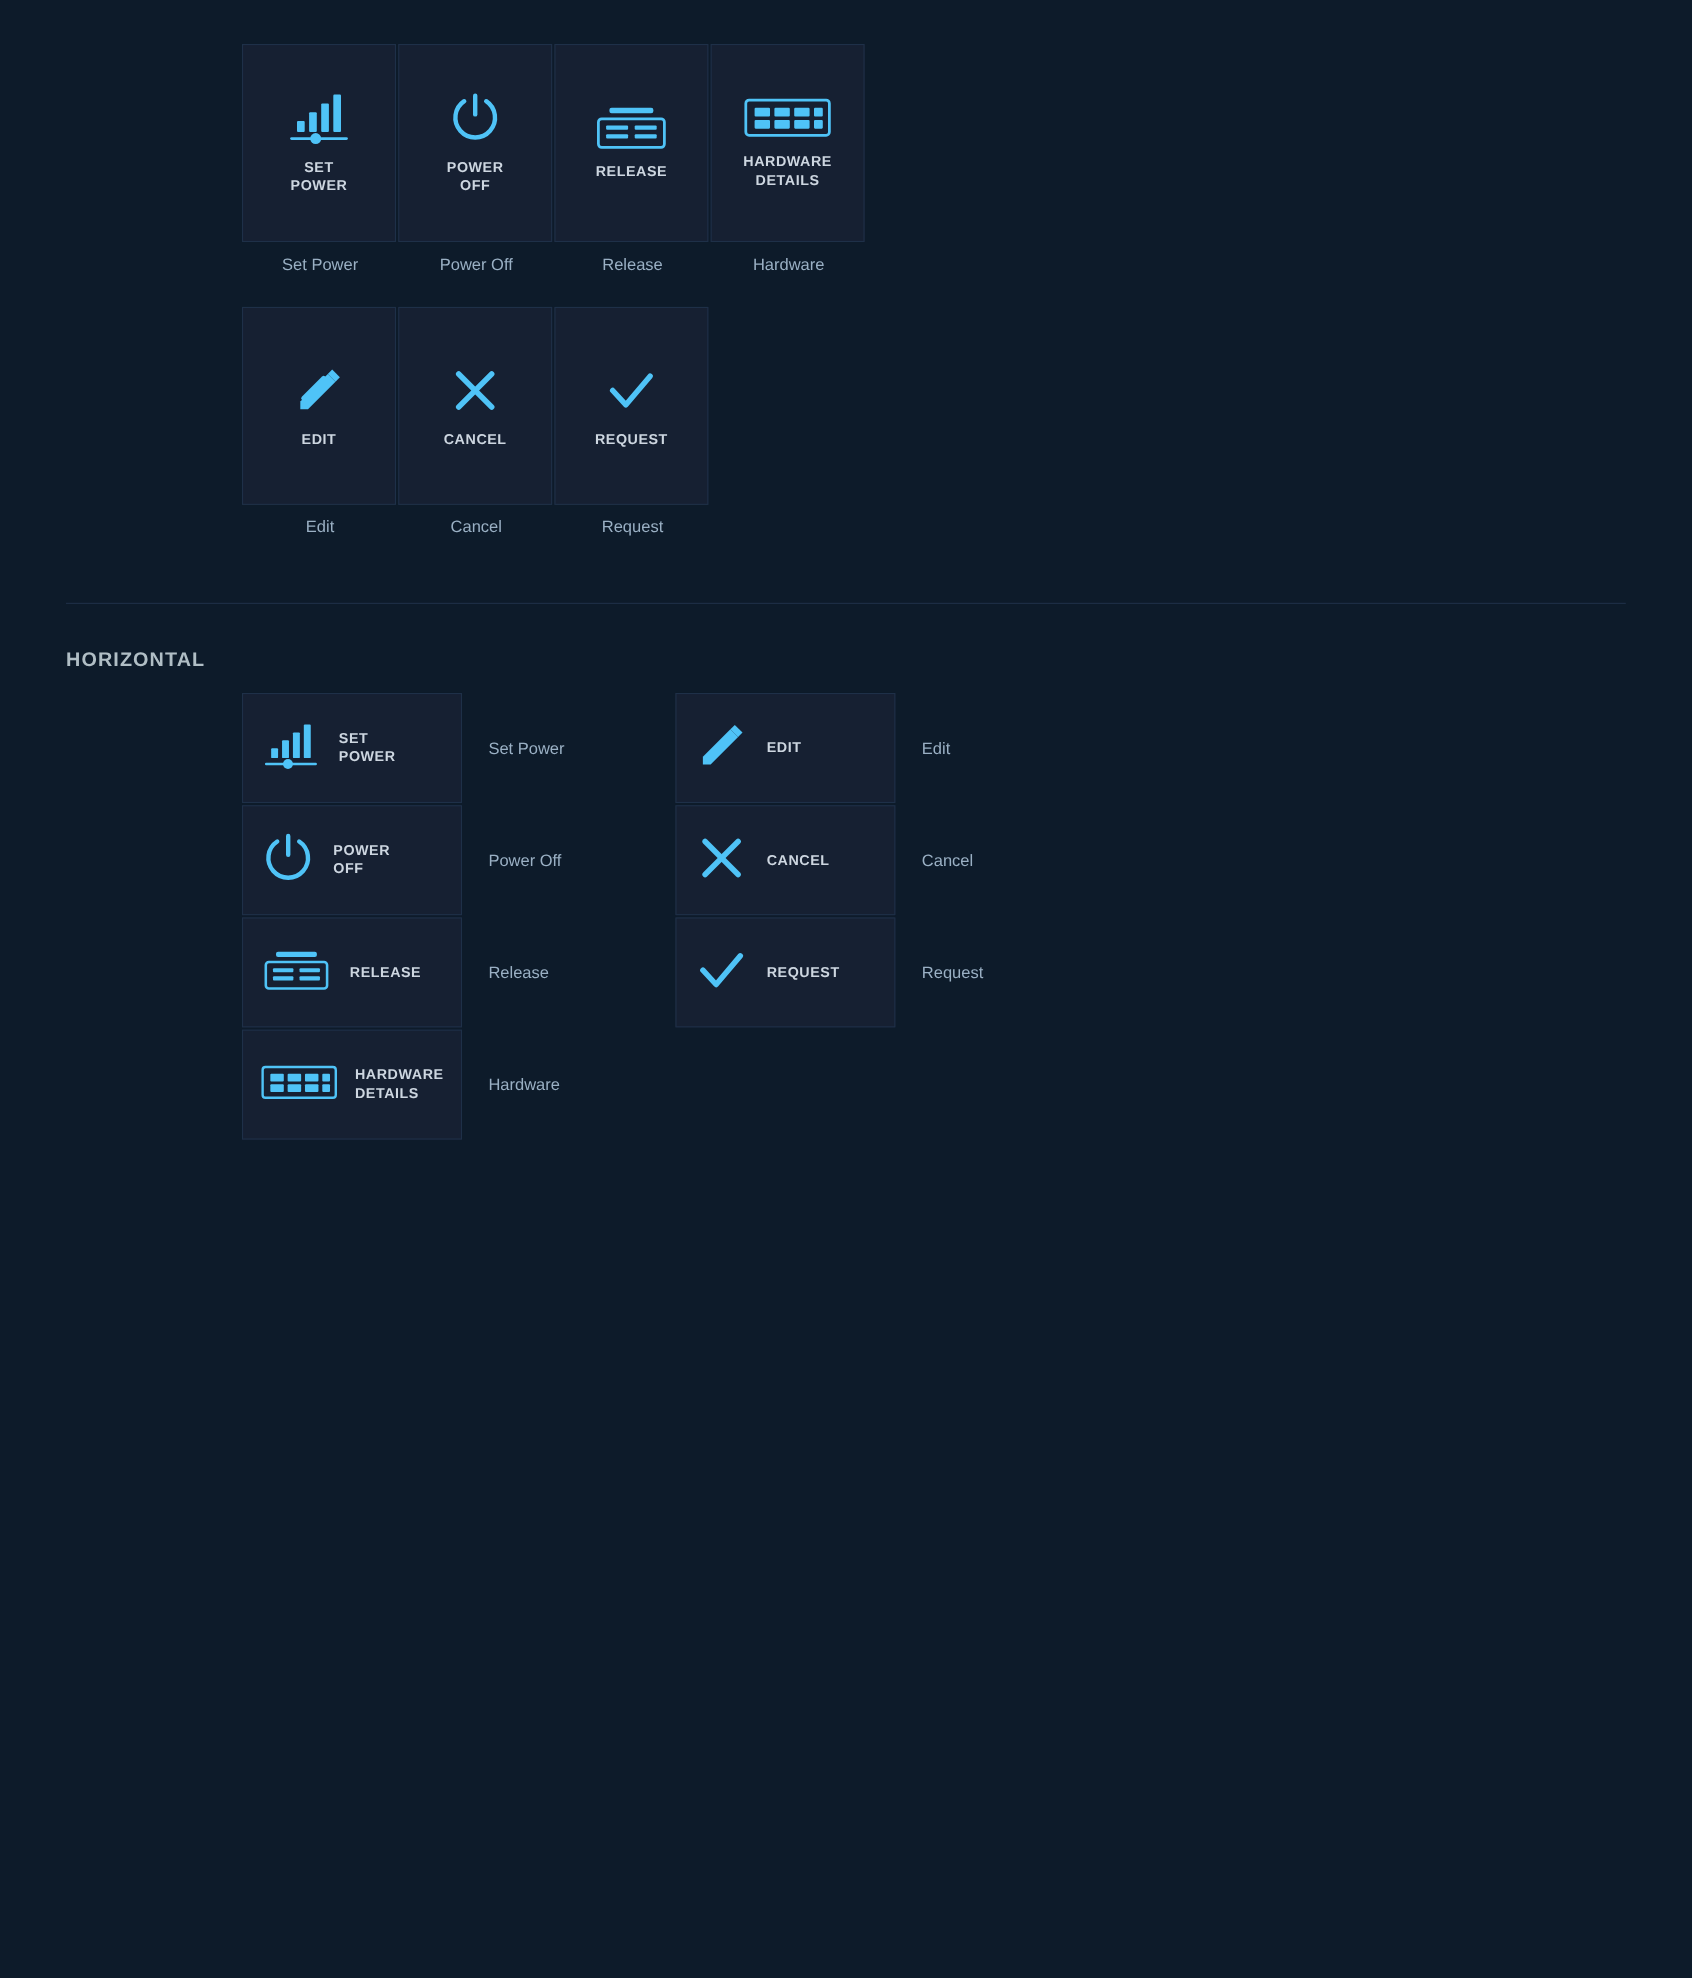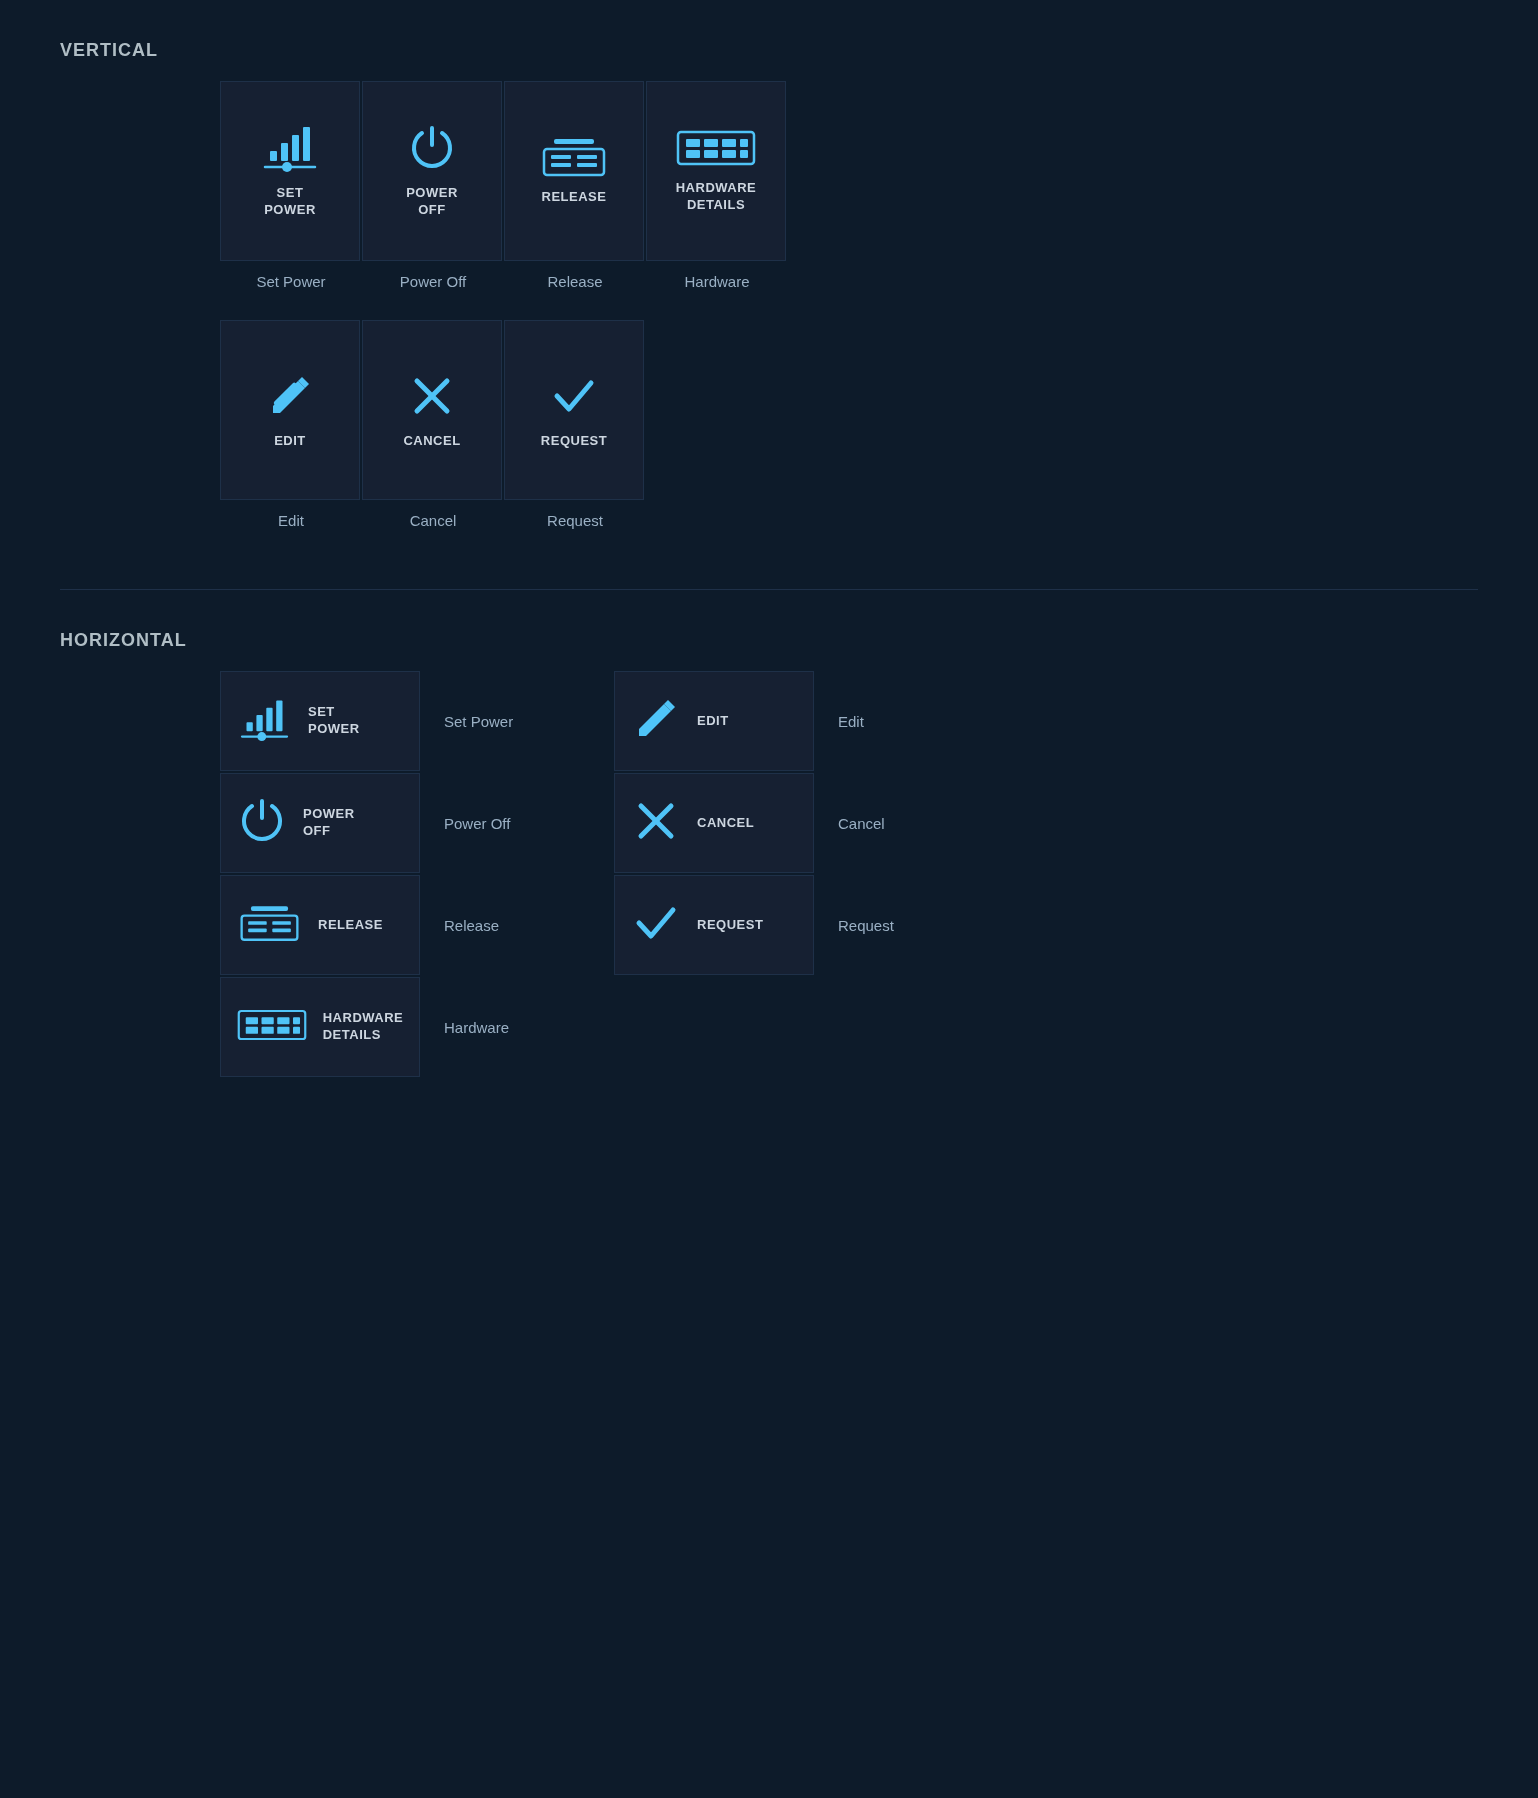--- a/index.html
+++ b/index.html
@@ -119,21 +119,20 @@
     }
 
     .hcard-icon {
       flex-shrink: 0;
     }
   </style>
 </head>
 <body>
 
 <div class="vertical-section">
-  <div class="section-label">VERTICAL</div>
 
   <div style="display:flex; align-items:flex-start; gap:0; margin-left:160px; margin-bottom:30px;">
 
     <div class="card-col">
       <div class="vcard">
         <svg width="60" height="50" viewBox="0 0 60 50" fill="none">
 
           <rect x="10" y="28" width="7" height="10" rx="1" fill="#4fc3f7"></rect>
           <rect x="21" y="20" width="7" height="18" rx="1" fill="#4fc3f7"></rect>
           <rect x="32" y="12" width="7" height="26" rx="1" fill="#4fc3f7"></rect>

